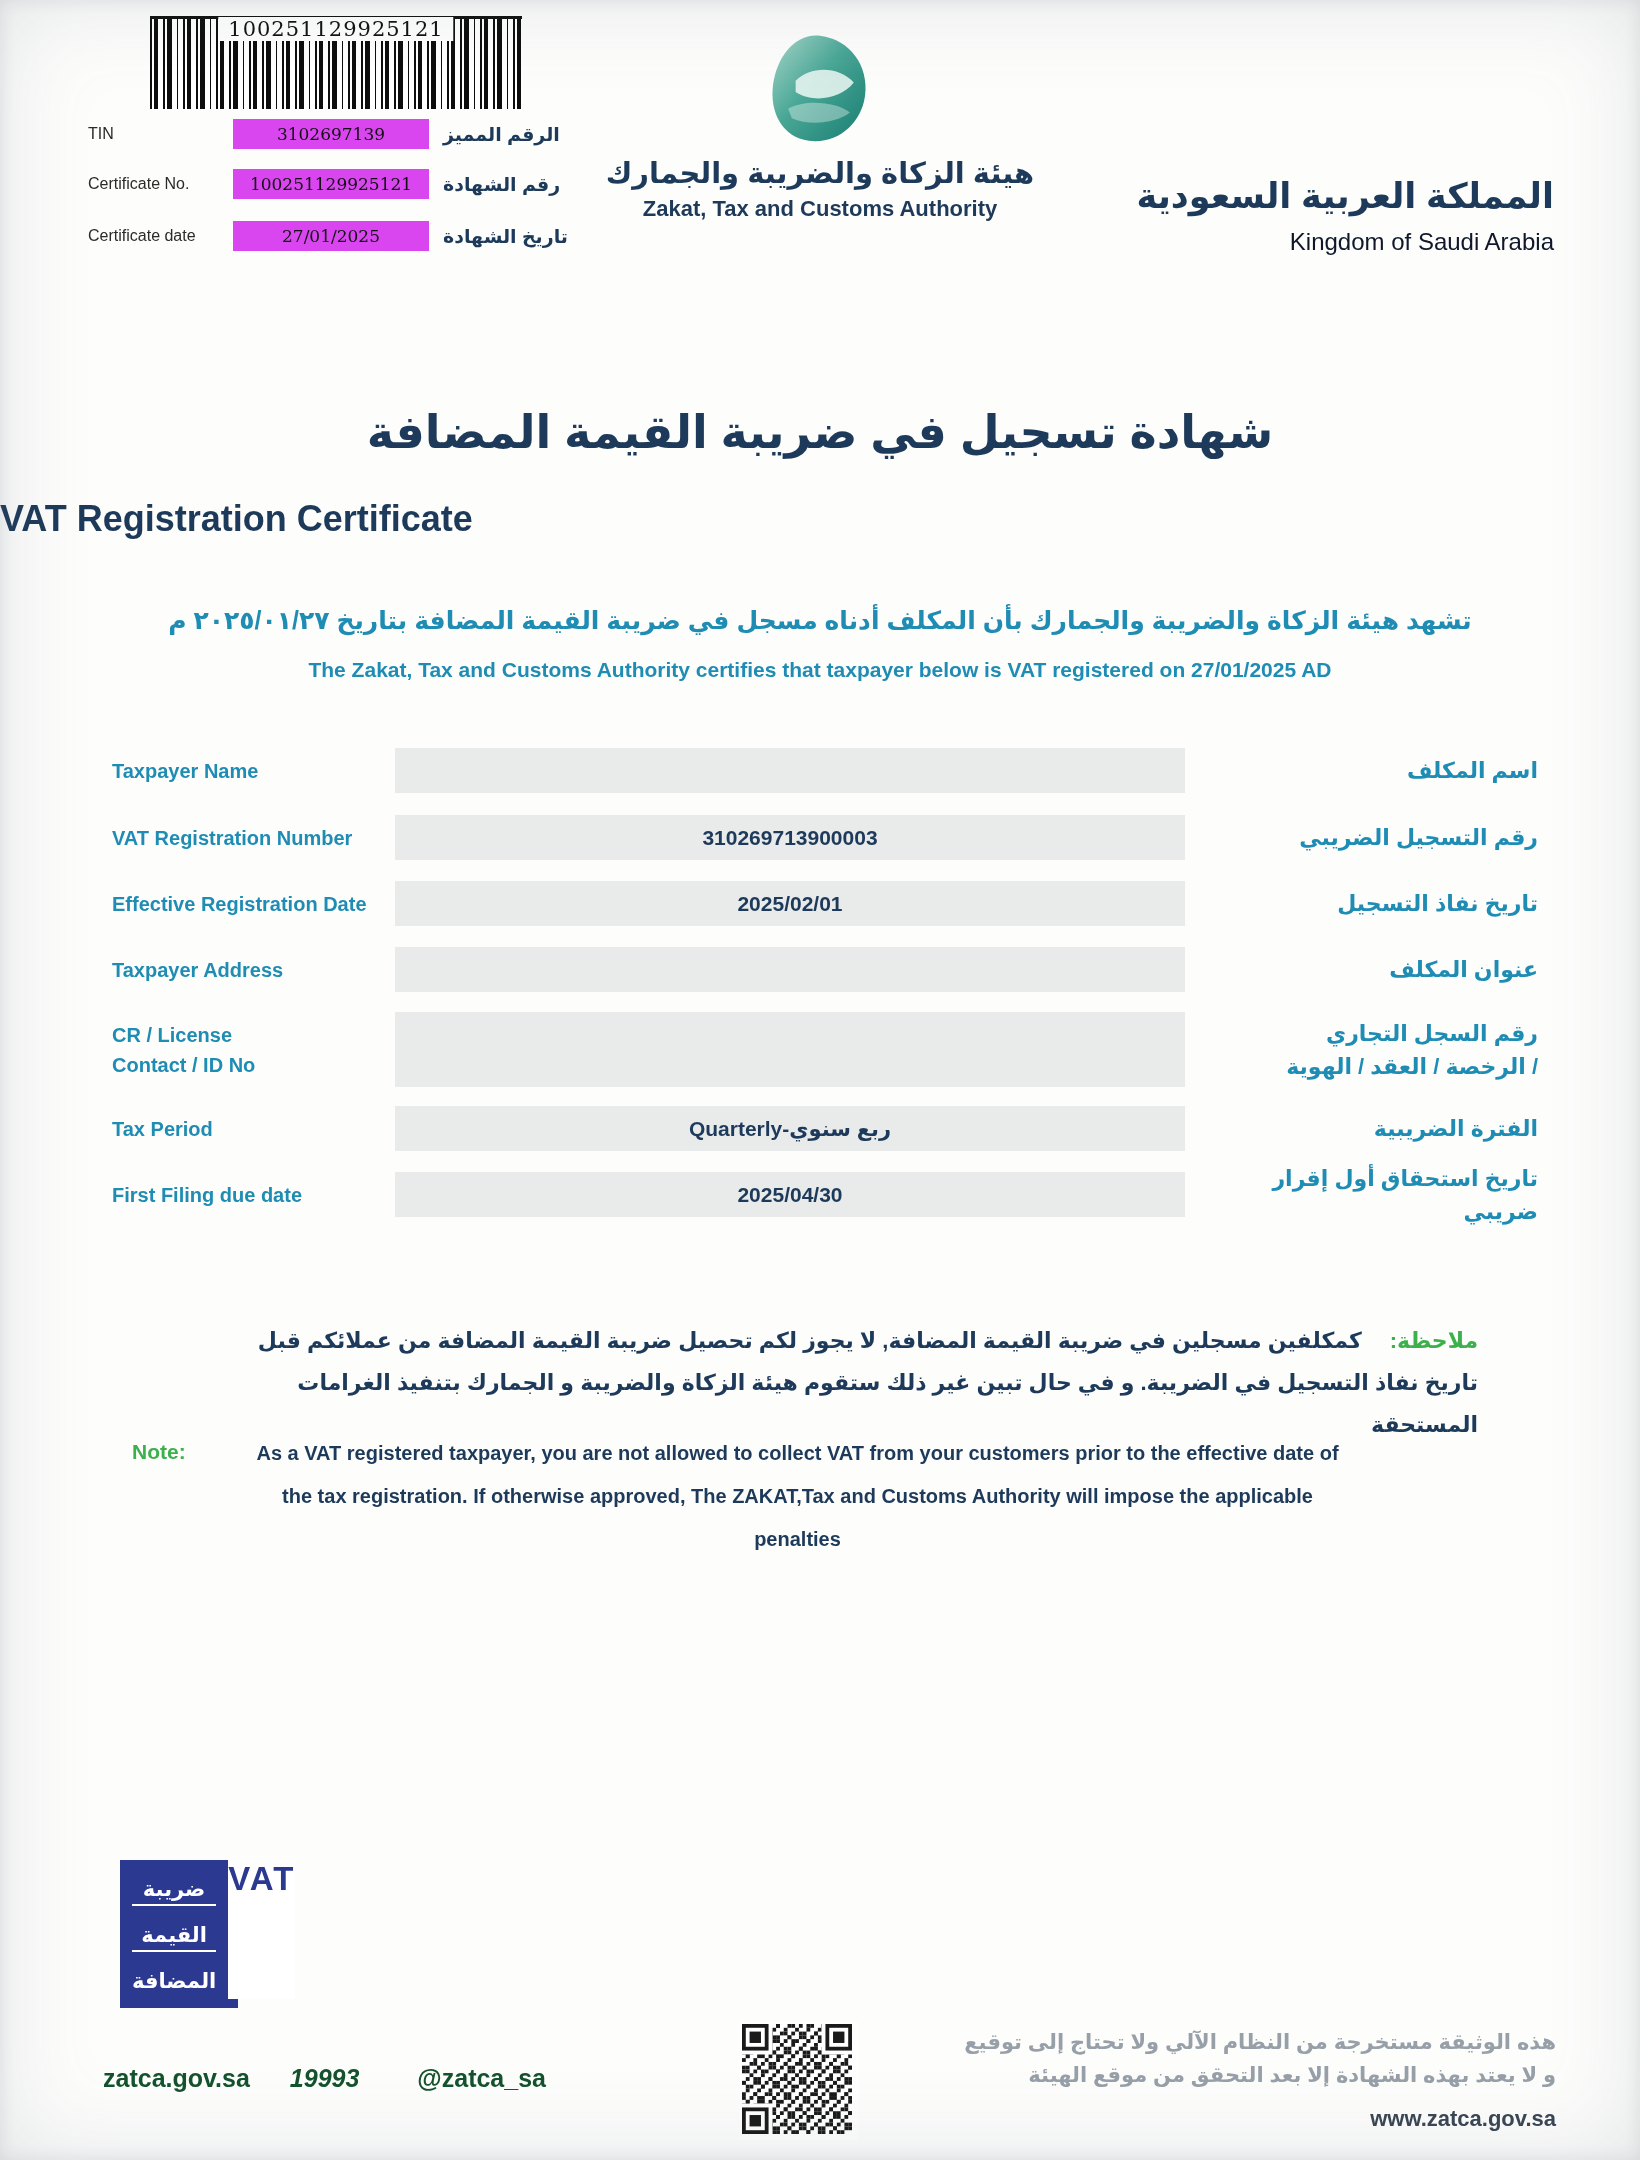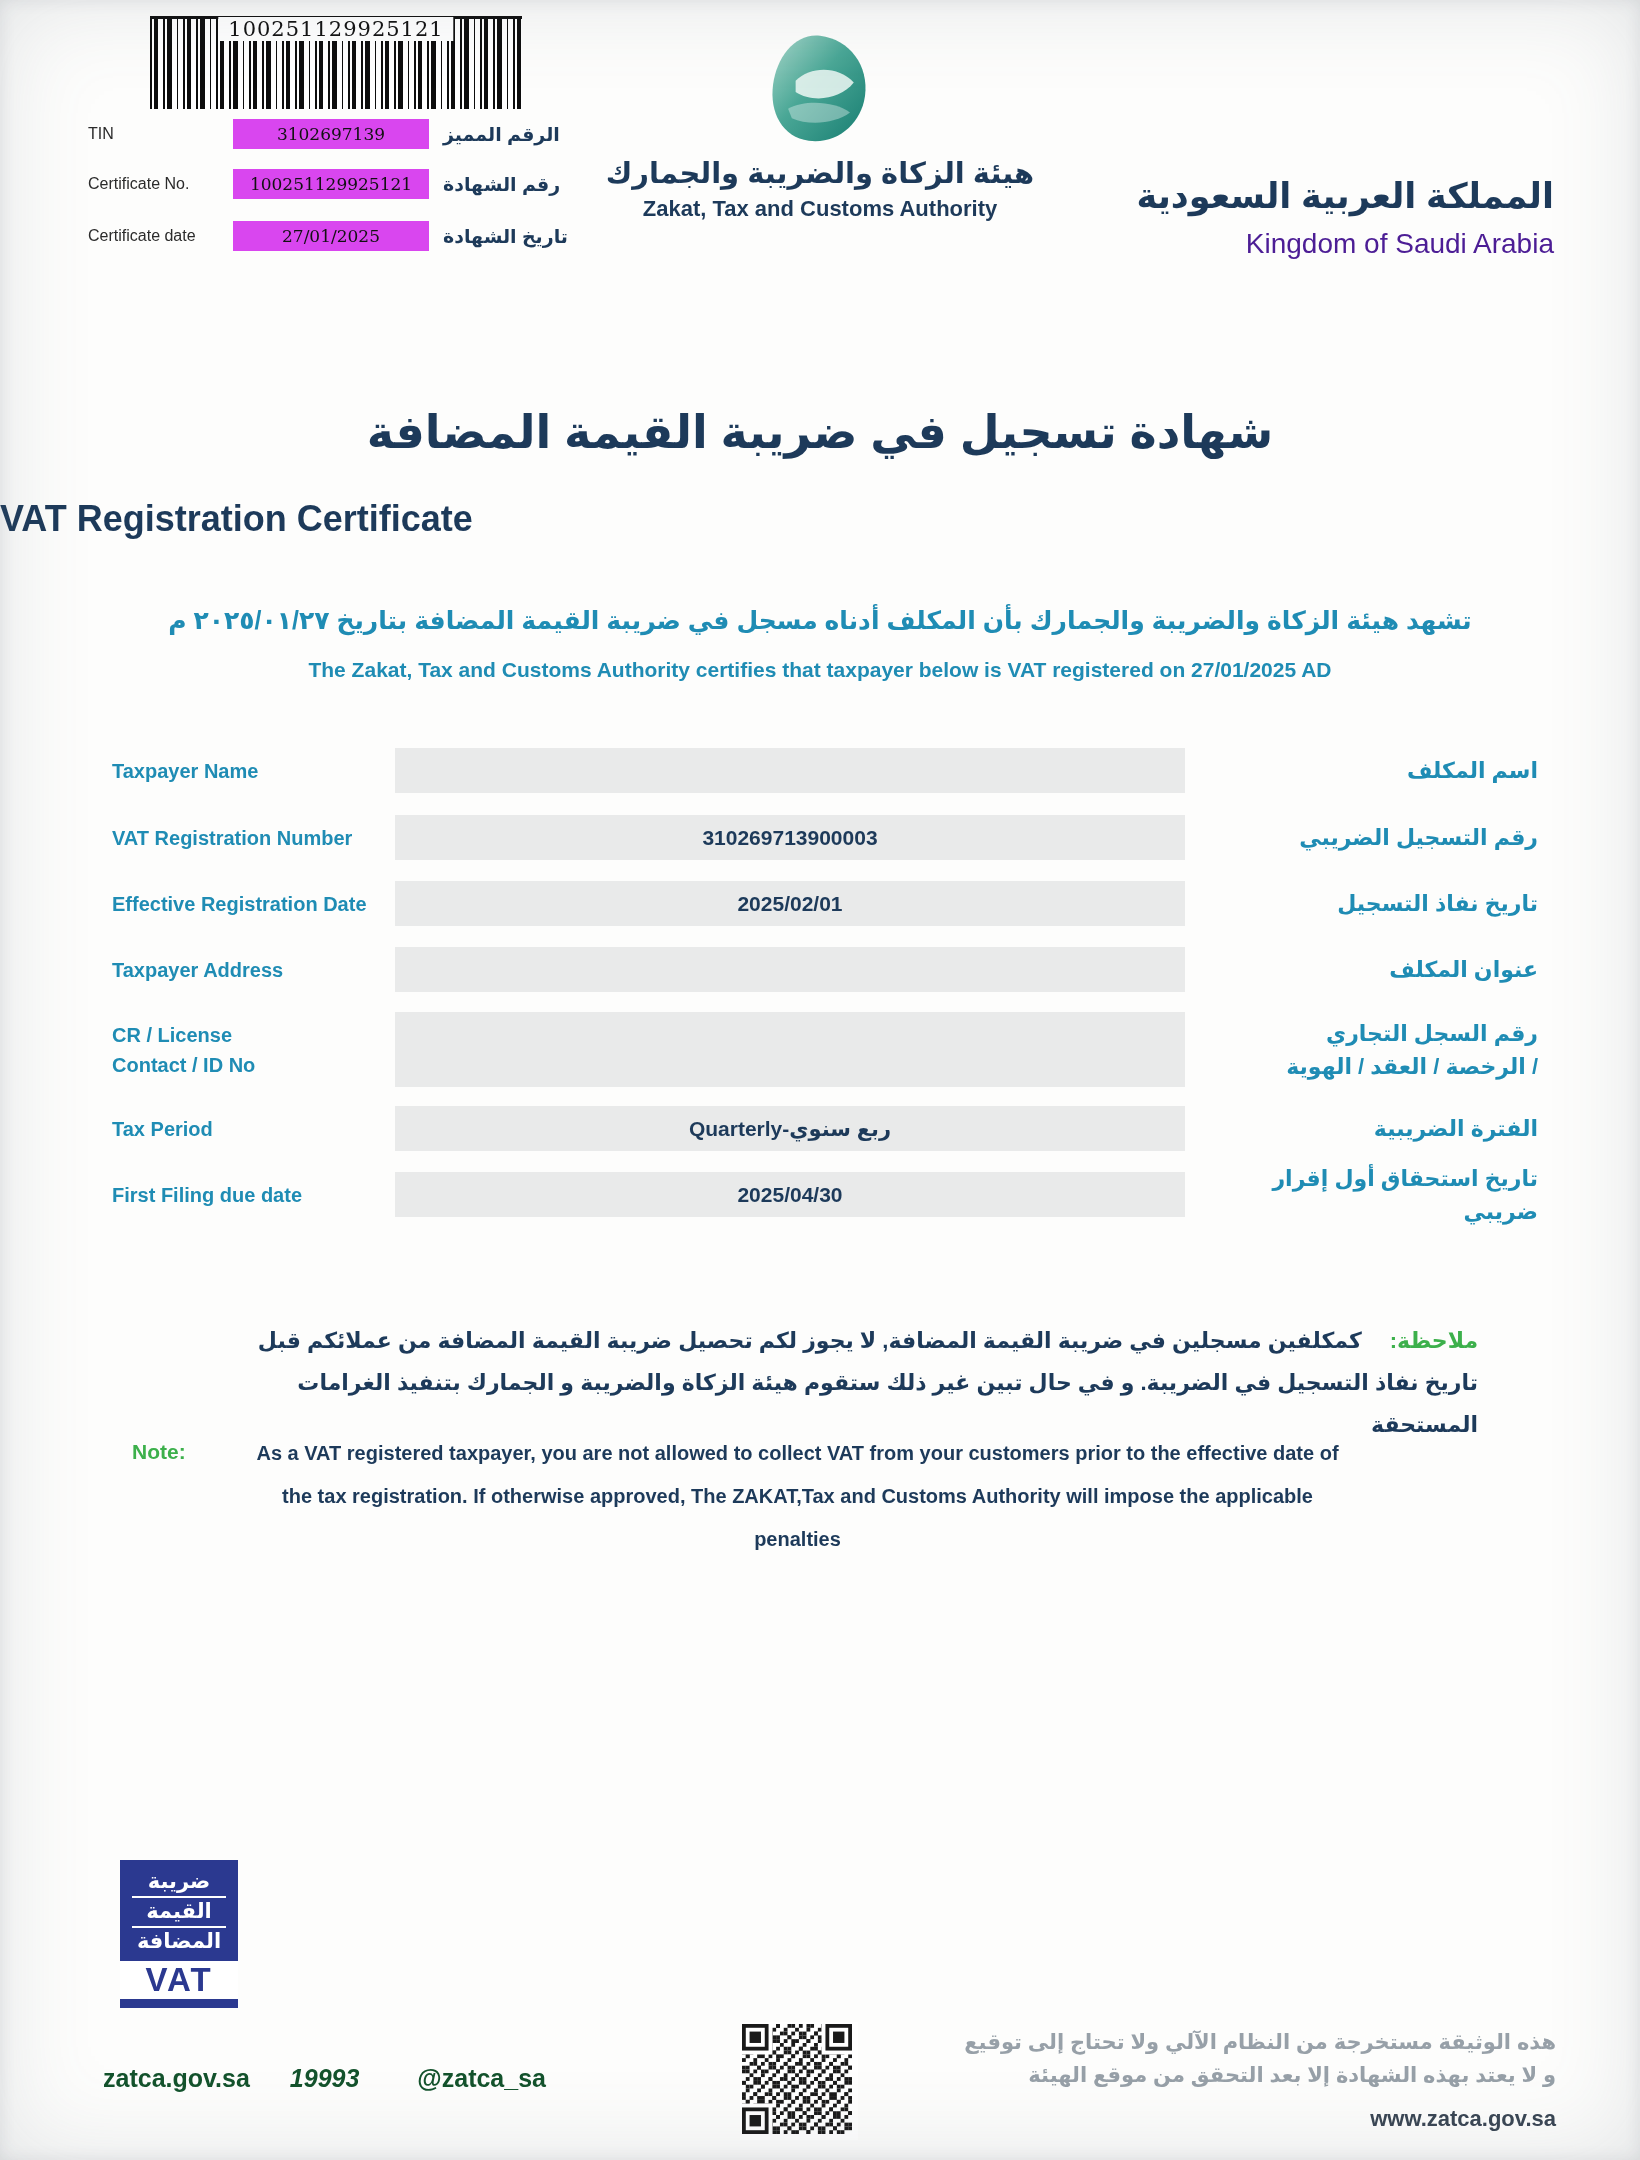--- a/index.html
+++ b/index.html
@@ -24,42 +24,42 @@
     font-family:"DejaVu Serif","Liberation Serif",serif;font-size:17px;color:#111;}
   .h-ar{margin-left:14px;font-size:19px;font-weight:700;color:#1d3a5a;white-space:nowrap;}
   
   .org{position:absolute;left:540px;top:30px;width:560px;text-align:center;}
   .org-mark{width:114px;height:122px;}
   .org-ar{font-size:29px;font-weight:800;color:#1d3a5a;margin-top:0px;}
   .org-en{font-size:22px;font-weight:700;color:#1d3a5a;margin-top:6px;}
   
   .kingdom{position:absolute;right:86px;top:176px;text-align:right;}
   .k-ar{font-size:35px;font-weight:700;color:#1d3a5a;}
-  .k-en{font-size:28px;color:#4c1d95;margin-top:12px;}
+  .k-en{font-size:24px;color:#0f172a;margin-top:12px;}
   
   .title-ar{position:absolute;left:0;right:0;top:405px;text-align:center;font-size:46px;font-weight:800;color:#1d3a5a;}
   .title-en{position:absolute;left:0;right:0;top:498px;text-align:left;font-size:36px;font-weight:800;color:#1d3a5a;}
   .cert-ar{position:absolute;left:0;right:0;top:606px;text-align:center;font-size:25px;font-weight:700;color:#1f8cb4;}
   .cert-en{position:absolute;left:0;right:0;top:658px;text-align:center;font-size:21px;font-weight:700;color:#1f8cb4;}
   
   .frow{position:absolute;left:0;width:100%;height:45px;}
   .frow.tall{height:75px;}
   .f-label-en{position:absolute;left:112px;top:0;height:100%;width:275px;display:flex;flex-direction:column;justify-content:center;
     font-size:20px;font-weight:700;color:#1f8cb4;line-height:1.5;}
   .f-value{position:absolute;left:395px;top:0;width:790px;height:100%;background:#e9eaea;display:flex;align-items:center;justify-content:center;
     font-size:21px;font-weight:700;color:#1d3a5a;}
   .f-label-ar{position:absolute;left:1200px;top:0;width:338px;height:100%;display:flex;flex-direction:column;justify-content:center;
     text-align:right;font-size:22px;font-weight:700;color:#1f8cb4;line-height:1.5;}
   
   .note-ar{position:absolute;top:1320px;left:210px;right:162px;text-align:right;font-size:22px;font-weight:700;color:#1d3a5a;line-height:1.9;}
   .note-green{color:#3cb04b;margin-left:28px;}
   .note-label-en{position:absolute;left:132px;top:1440px;font-size:21px;font-weight:700;color:#3cb04b;}
   .note-en{position:absolute;left:240px;top:1432px;width:1115px;text-align:center;font-size:20px;font-weight:700;color:#1d3a5a;line-height:2.15;}
   
-  .vat-logo{position:absolute;left:120px;top:1860px;width:118px;height:148px;background:#2b3990;display:flex;flex-direction:column;}
+  .vat-logo{position:absolute;left:120px;top:1860px;width:118px;height:148px;background:#2b3990;display:flex;flex-direction:row;}
   .vat-ar{flex:1;padding:8px 12px 4px;display:flex;flex-direction:column;justify-content:space-around;text-align:center;
     color:#fff;font-weight:800;font-size:21px;}
   .vat-ar span{display:block;padding-bottom:3px;}
   .vat-ar span:not(:last-child){border-bottom:2px solid #fff;}
   .vat-en{background:#fff;color:#2b3990;font-size:33px;font-weight:800;text-align:center;line-height:1.15;letter-spacing:2px;margin:0 0 9px;}
   
   .qr-wrap{position:absolute;left:740px;top:2022px;width:114px;height:114px;background:#fff;padding:2px;}
   .qr{width:110px;height:110px;display:block;}
   
   .disclaimer{position:absolute;right:84px;top:2026px;text-align:right;font-size:21px;font-weight:600;color:#97a0a8;line-height:1.55;}

